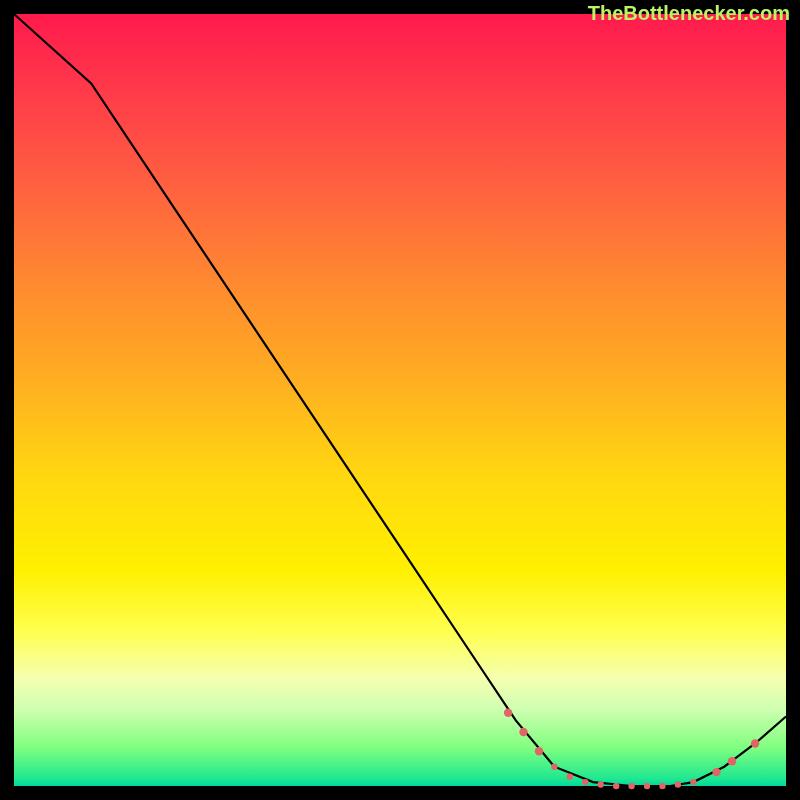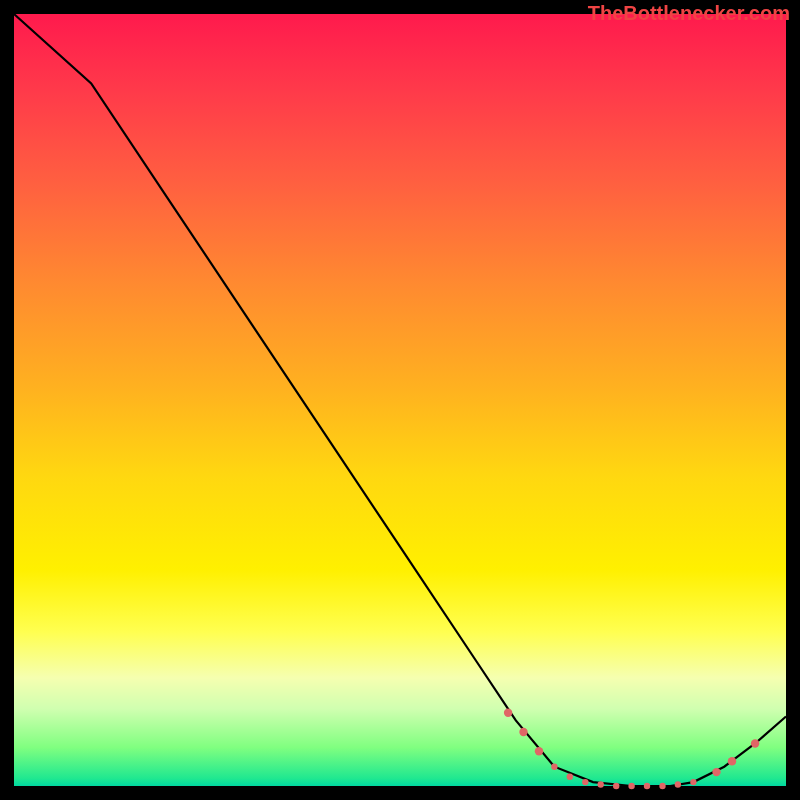--- a/index.html
+++ b/index.html
@@ -8,21 +8,21 @@
     height: 800px;
     background: #000;
     position: relative;
     overflow: hidden;
     font-family: Arial, Helvetica, sans-serif;
   }
   .source-link {
     position: absolute;
     top: 2px;
     right: 10px;
-    color: #ef4444;
+    color: #bef264;
     font-size: 20px;
     font-weight: bold;
     z-index: 5;
   }
   .plot-area {
     position: absolute;
     left: 14px;
     top: 14px;
     width: 772px;
     height: 772px;

